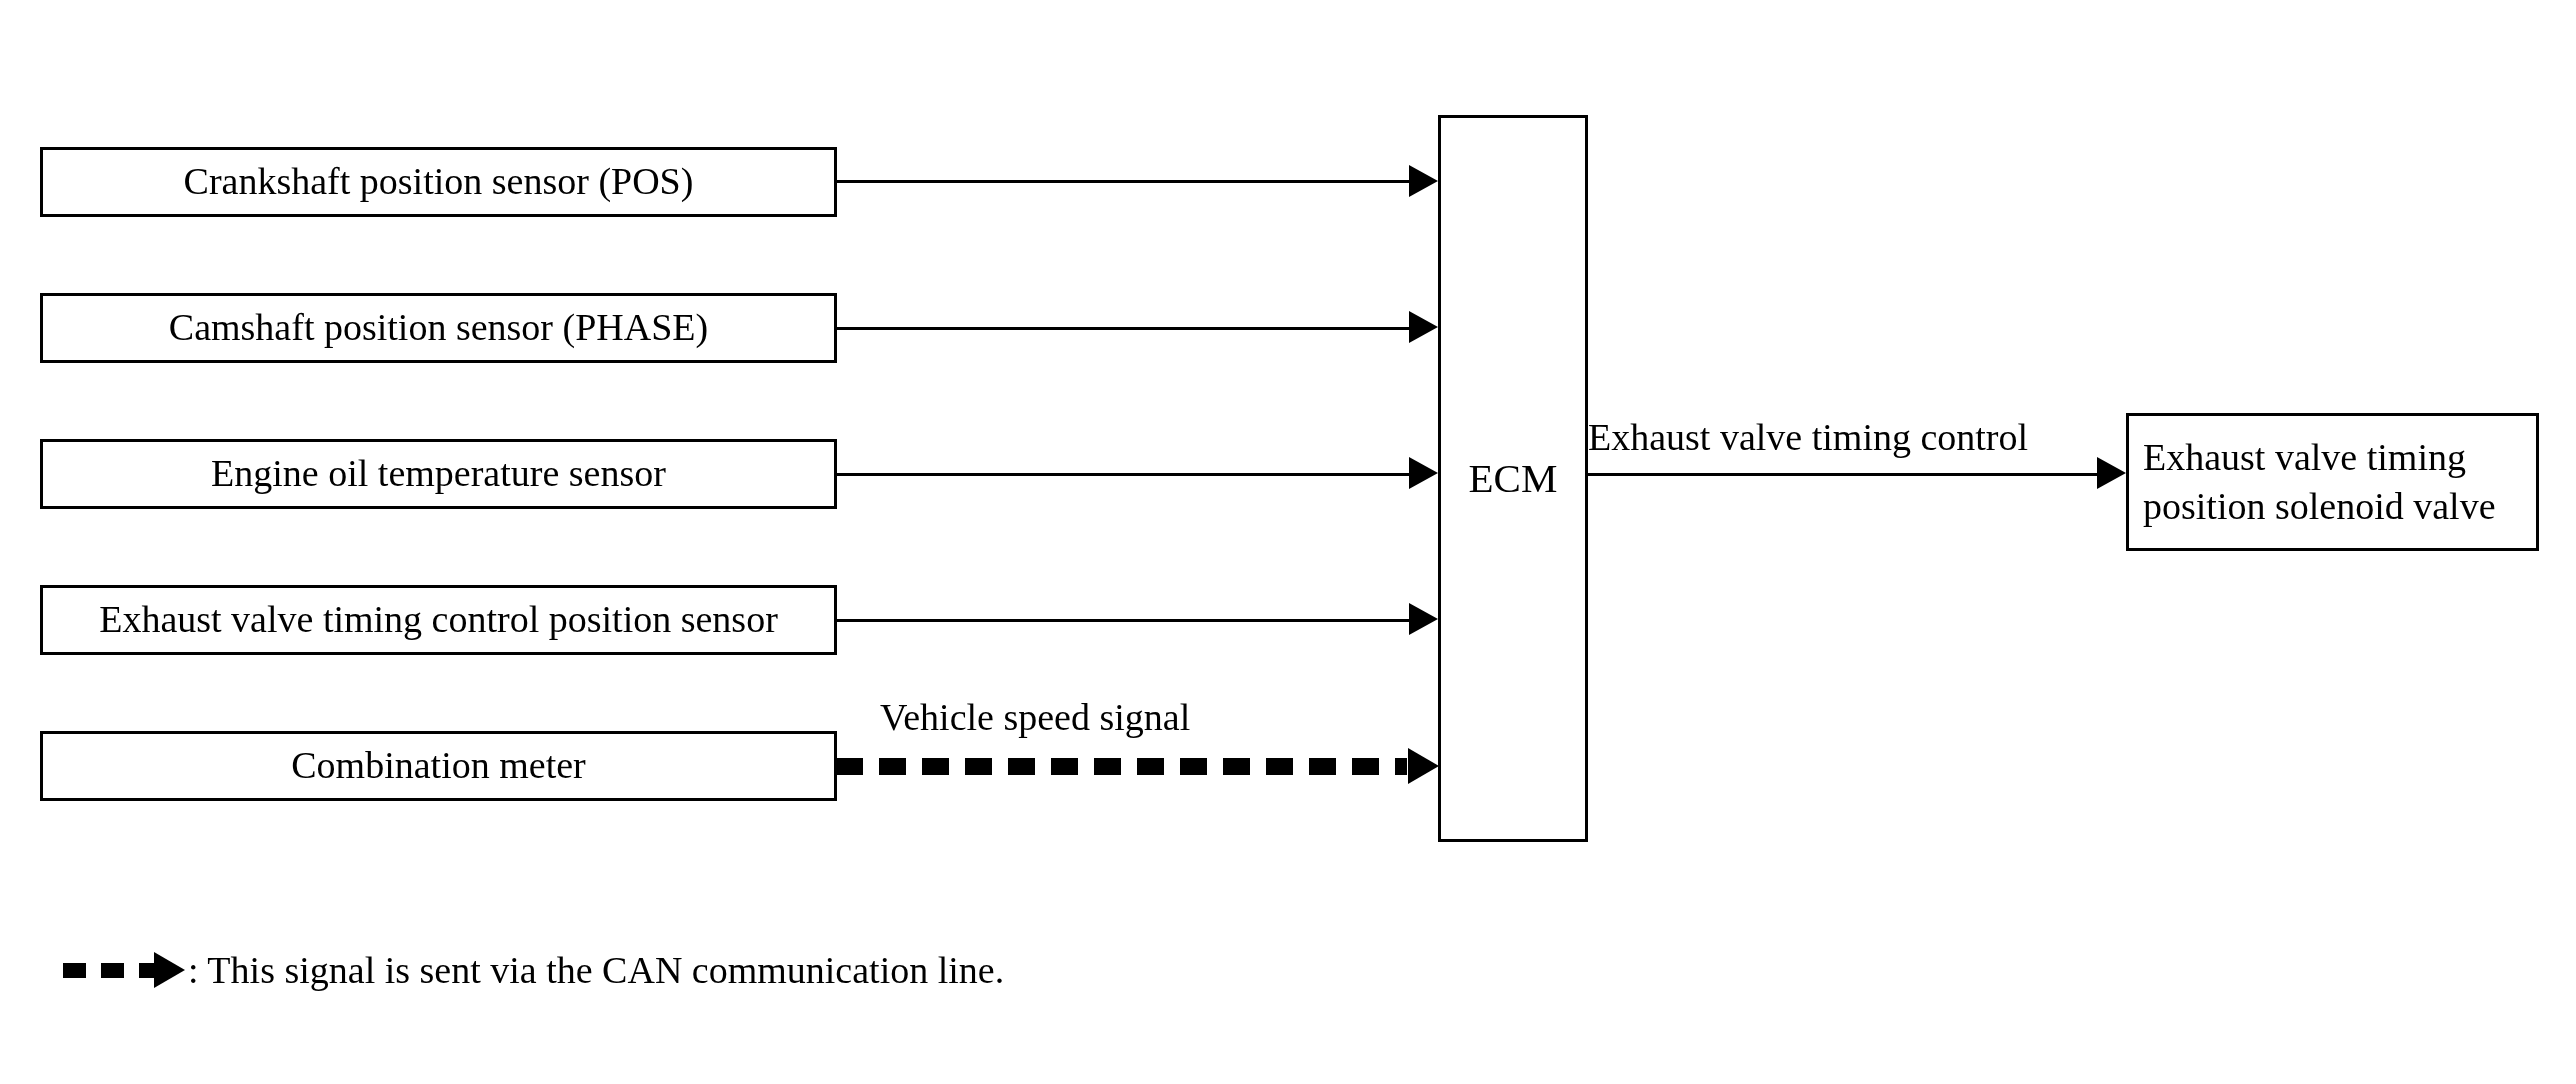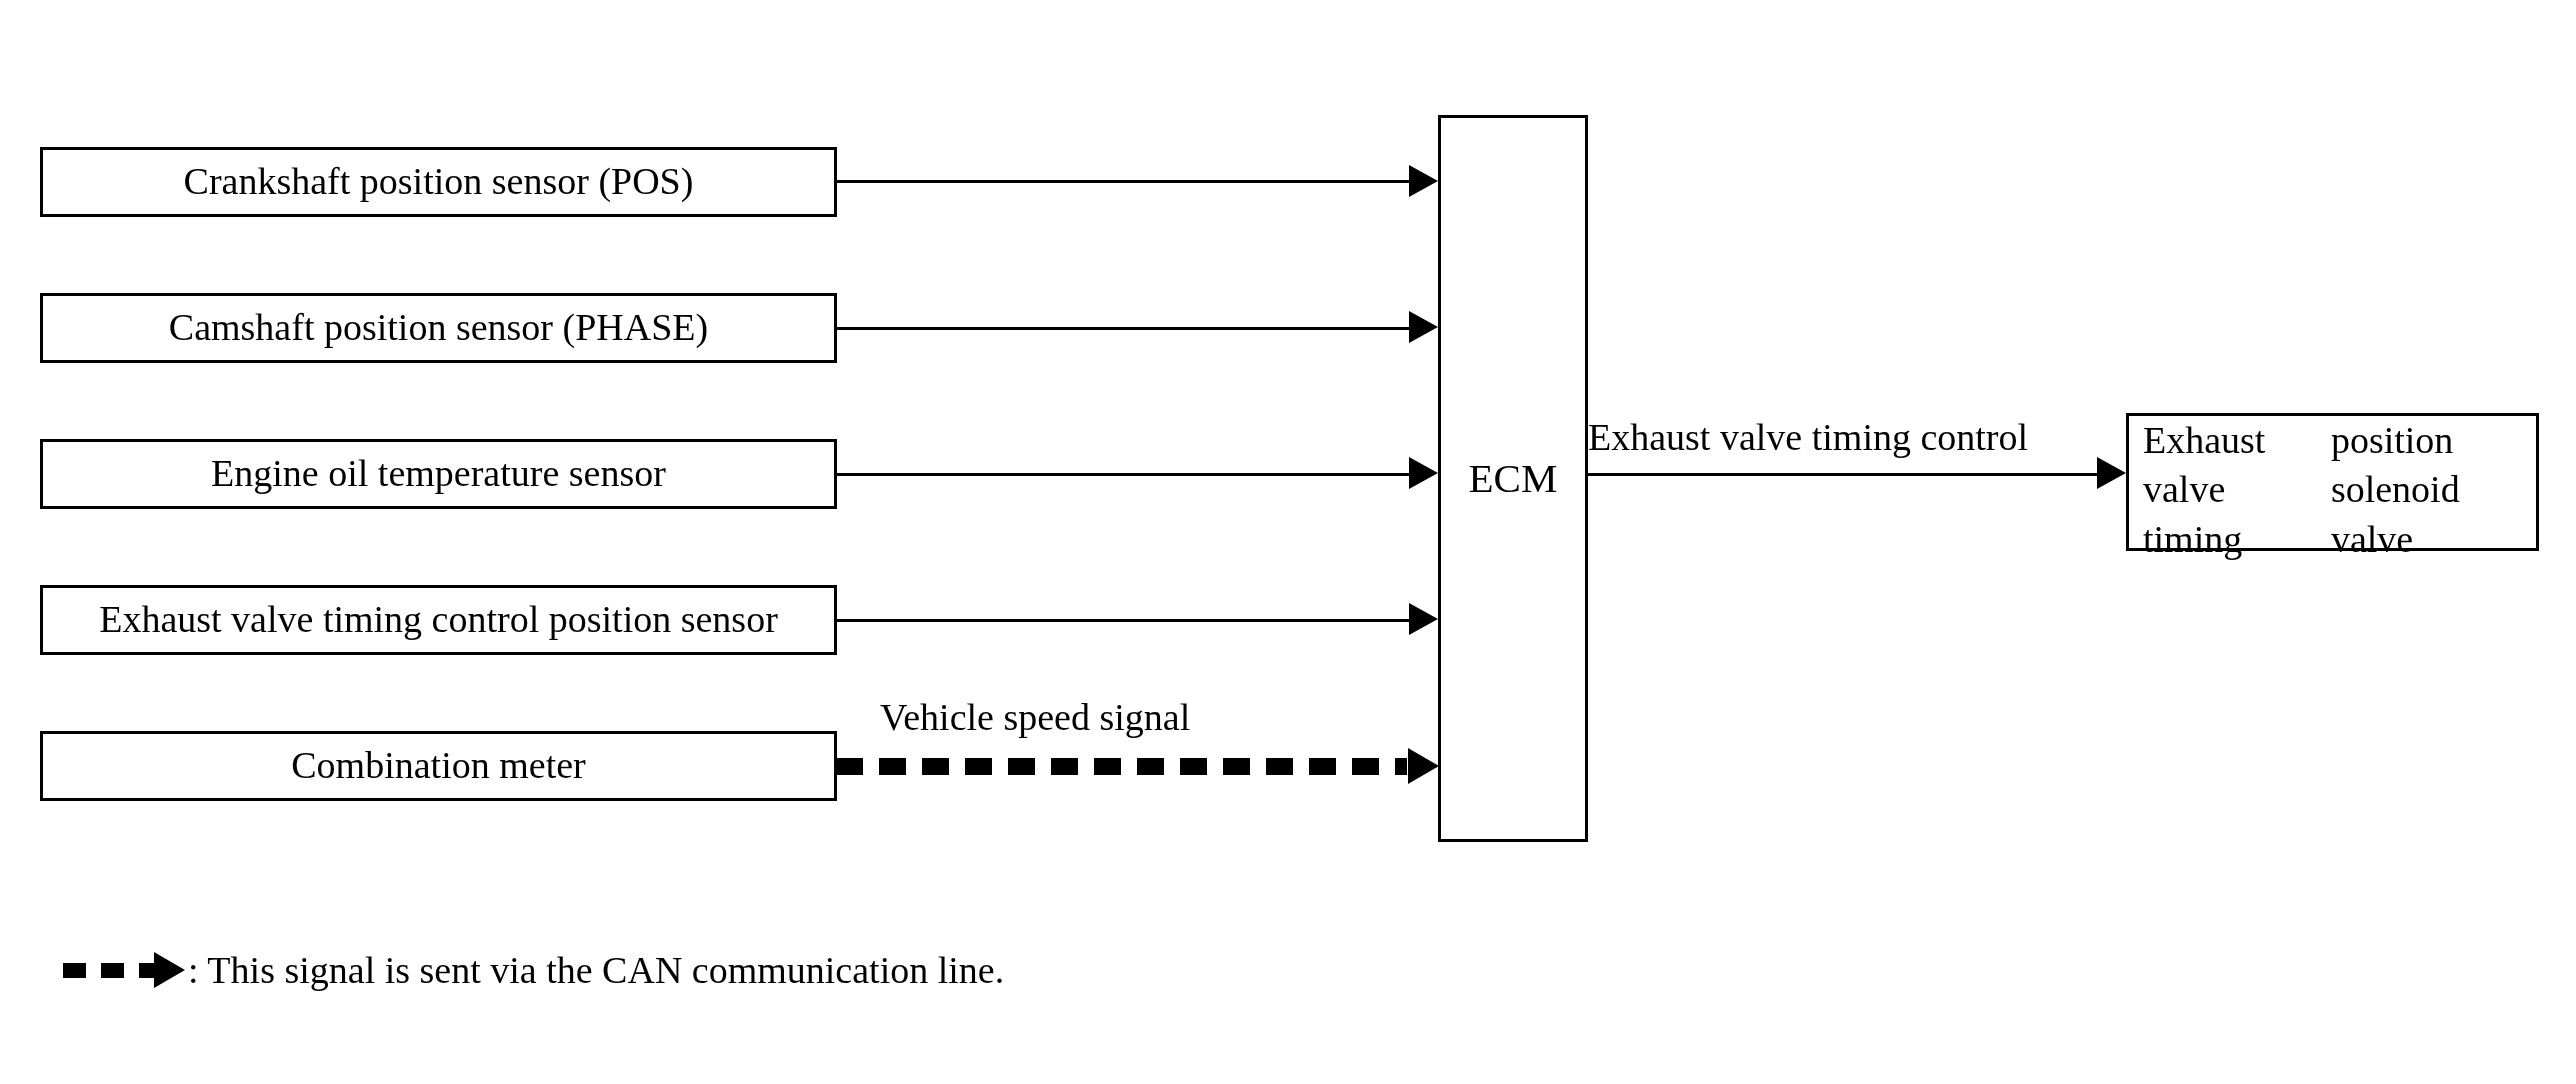--- a/index.html
+++ b/index.html
@@ -39,21 +39,21 @@
     top: 115px;
     width: 150px;
     height: 727px;
     font-size: 41px;
   }
   .target-box {
     left: 2126px;
     top: 413px;
     width: 413px;
     height: 138px;
-    flex-direction: row;
+    flex-direction: column;
     align-items: flex-start;
     justify-content: center;
     text-align: left;
     padding-left: 14px;
     line-height: 1.3;
   }
   
   .hline {
     position: absolute;
     height: 3.2px;

